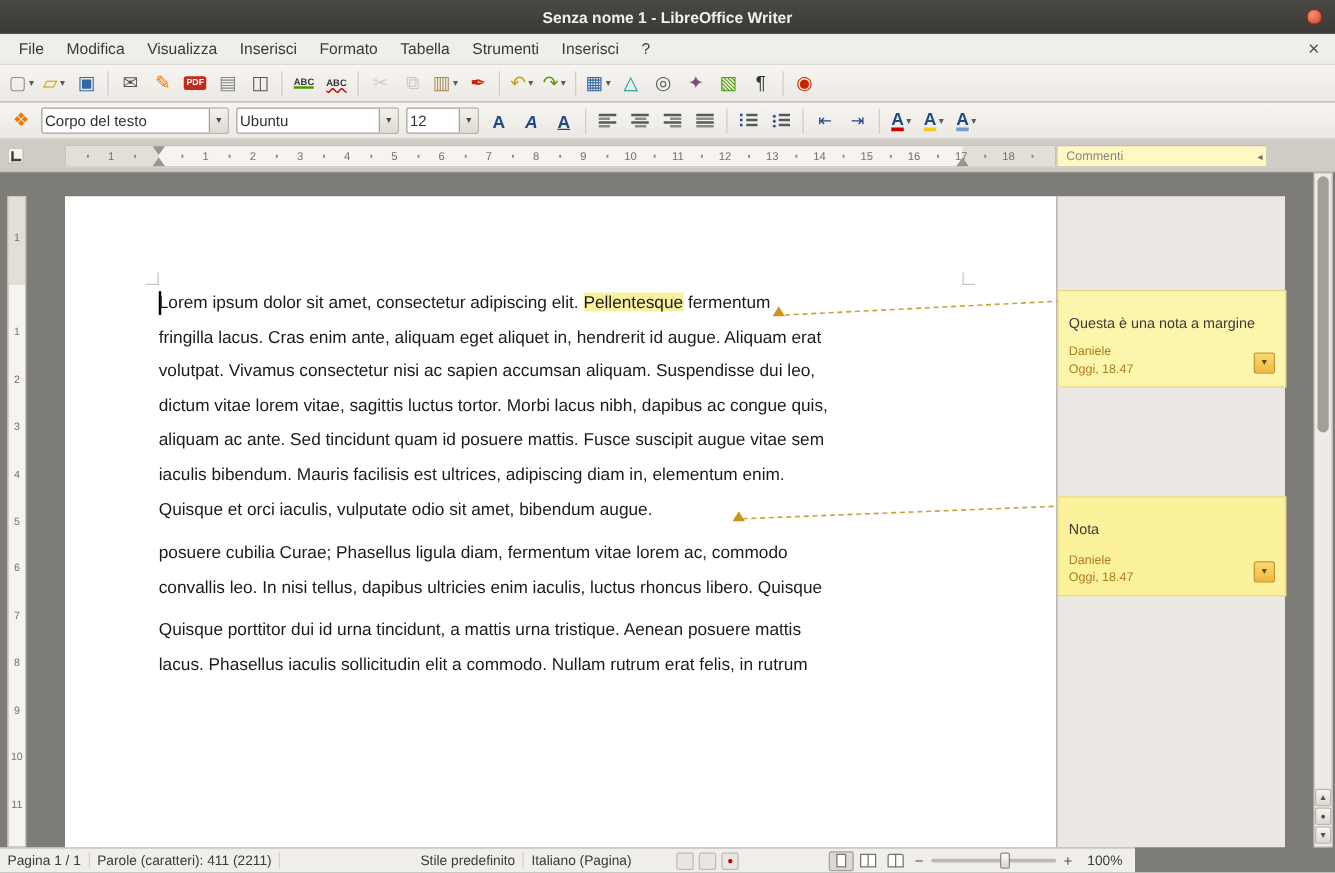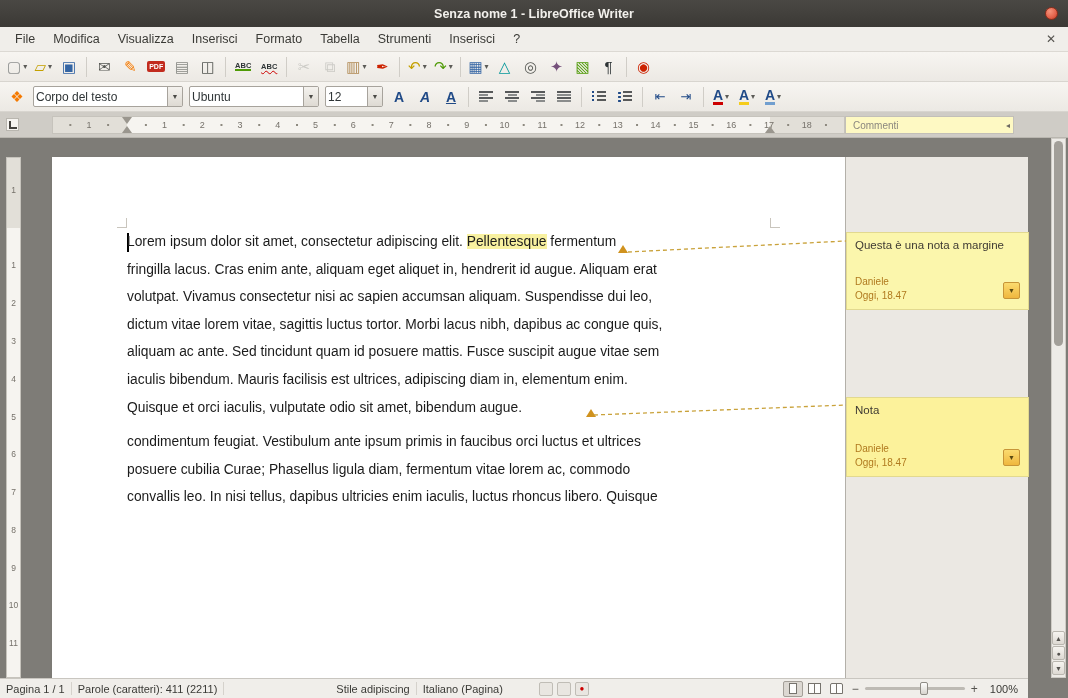--- a/index.html
+++ b/index.html
@@ -129,21 +129,21 @@
   .corner.tr { left:718px; top:61px; border-left:1px solid #C9C5BD; border-bottom:1px solid #C9C5BD; }
   .anchor { position:absolute; width:0; height:0;
     border-left:5px solid transparent; border-right:5px solid transparent;
     border-bottom:8px solid #D0921E; }
   .anchor.a1 { left:566px; top:88px; }
   .anchor.a2 { left:534px; top:252px; }
 
   
   .cstrip { position:absolute; left:845px; top:19px; width:183px; height:521px;
     background:#EBE8E3; border-left:1px solid #B3B0A9; }
-  .note { position:absolute; left:0; width:183px; padding:6px 8px;
+  .note { position:absolute; left:0; width:183px; padding:20px 8px;
     background:var(--note-bg,#FBF6AC); border:1px solid #E2D98F; }
   .note.n1 { top:75px; height:78px; }
   .note.n2 { top:240px; height:80px; background:var(--note2-bg,#FCF29B); }
   .note-text { font-size:11.5px; color:#3E3A33; }
   .note-author { position:absolute; left:8px; bottom:22px; font-size:10px; color:var(--note-author,#B07A1F); }
   .note-time   { position:absolute; left:8px; bottom:8px;  font-size:10px; color:var(--note-author,#B07A1F); }
   .note-menu { position:absolute; right:8px; bottom:10px; width:17px; height:17px;
     background:linear-gradient(#FBDB6F,var(--note-accent,#EFB73E));
     border:1px solid #C79538; border-radius:2px; font-size:7px; color:#5A4A12;
     display:flex; align-items:center; justify-content:center; }
@@ -154,21 +154,21 @@
   .vscroll { position:absolute; right:2px; top:0; width:15px; height:540px;
     background:#EDEBE7; border:1px solid #CFCCC6; }
   .vthumb { position:absolute; left:2px; top:2px; width:9px; height:205px;
     background:#A29F99; border-radius:5px; }
   .vnav { position:absolute; left:0; right:0; bottom:2px; display:flex; flex-direction:column; align-items:center; }
   .vnav button { width:13px; height:14px; font-size:7px; color:#55534F;
     background:linear-gradient(#F6F4F0,#DDD9D3); border:1px solid #B9B6AF; border-radius:2px; margin-top:1px;
     display:flex; align-items:center; justify-content:center; }
 
   
-  #statusbar { position:absolute; bottom:0; left:0; width:1028px; height:20px;
+  #statusbar { position:absolute; bottom:0; left:0; width:908px; height:20px;
     background:var(--statusbar-bg,#F0EEEA); border-top:1px solid #C9C6C0;
     display:flex; align-items:center; font-size:11px; color:#3A3A36; }
   .sb-sep { width:1px; height:13px; background:#D5D2CC; margin:0 6px; flex:none; }
   .sb-page { margin-left:6px; white-space:nowrap; }
   .sb-words { white-space:nowrap; }
   .sb-gap1 { width:106px; flex:none; }
   .sb-icons { display:flex; margin-left:34px; }
   .sb-ico { width:14px; height:14px; border:1px solid #C0BDB6; background:#E9E6E1;
     border-radius:2px; margin:0 2px; font-size:8px; color:#CC0000;
     display:flex; align-items:center; justify-content:center; }
@@ -483,23 +483,27 @@
 
     <div class="textarea">
       <div class="para">
         <div class="dline"><span>Lorem ipsum dolor sit amet, consectetur adipiscing elit. </span><span class="hlight">Pellentesque</span><span> fermentum</span></div>
         <span>
           
         <div class="dline">fringilla lacus. Cras enim ante, aliquam eget aliquet in, hendrerit id augue. Aliquam erat</div><div class="dline">volutpat. Vivamus consectetur nisi ac sapien accumsan aliquam. Suspendisse dui leo,</div><div class="dline">dictum vitae lorem vitae, sagittis luctus tortor. Morbi lacus nibh, dapibus ac congue quis,</div><div class="dline">aliquam ac ante. Sed tincidunt quam id posuere mattis. Fusce suscipit augue vitae sem</div><div class="dline">iaculis bibendum. Mauris facilisis est ultrices, adipiscing diam in, elementum enim.</div><div class="dline">Quisque et orci iaculis, vulputate odio sit amet, bibendum augue.</div></span>
       </div>
       <div class="para">
 
-          <div class="dline">condimentum feugiat. Vestibulum ante ipsum primis in faucibus orci luctus et ultrices</div>
           <div class="dline">posuere cubilia Curae; Phasellus ligula diam, fermentum vitae lorem ac, commodo</div>
           <div class="dline">convallis leo. In nisi tellus, dapibus ultricies enim iaculis, luctus rhoncus libero. Quisque</div>
+        </div>
+      <div class="para">
+
+      <div class="dline">Quisque porttitor dui id urna tincidunt, a mattis urna tristique. Aenean posuere mattis</div>
+          <div class="dline">lacus. Phasellus iaculis sollicitudin elit a commodo. Nullam rutrum erat felis, in rutrum</div>
         </div>
     </div>
 
     <div class="anchor a1"></div>
     <div class="anchor a2"></div>
   </div>
 
   <div class="cstrip">
     <div class="note n1">
       <div class="note-text">Questa è una nota a margine</div>
@@ -529,21 +533,21 @@
     </div>
   </div>
 </div>
 
 <div id="statusbar">
   <span class="sb-page">Pagina 1 / 1</span>
   <span class="sb-sep"></span>
   <span class="sb-words">Parole (caratteri): 411 (2211)</span>
   <span class="sb-sep"></span>
   <span class="sb-gap1"></span>
-  <span>Stile adipiscing</span>
+  <span>Stile predefinito</span>
   <span class="sb-sep"></span>
   <span>Italiano (Pagina)</span>
   <span class="sb-icons">
     <button class="sb-ico"></button>
     <button class="sb-ico"></button>
     <button class="sb-ico">●</button>
   </span>
   <span class="sb-flex"></span>
   <button class="vlb active">
       <span class="sh1"></span>

